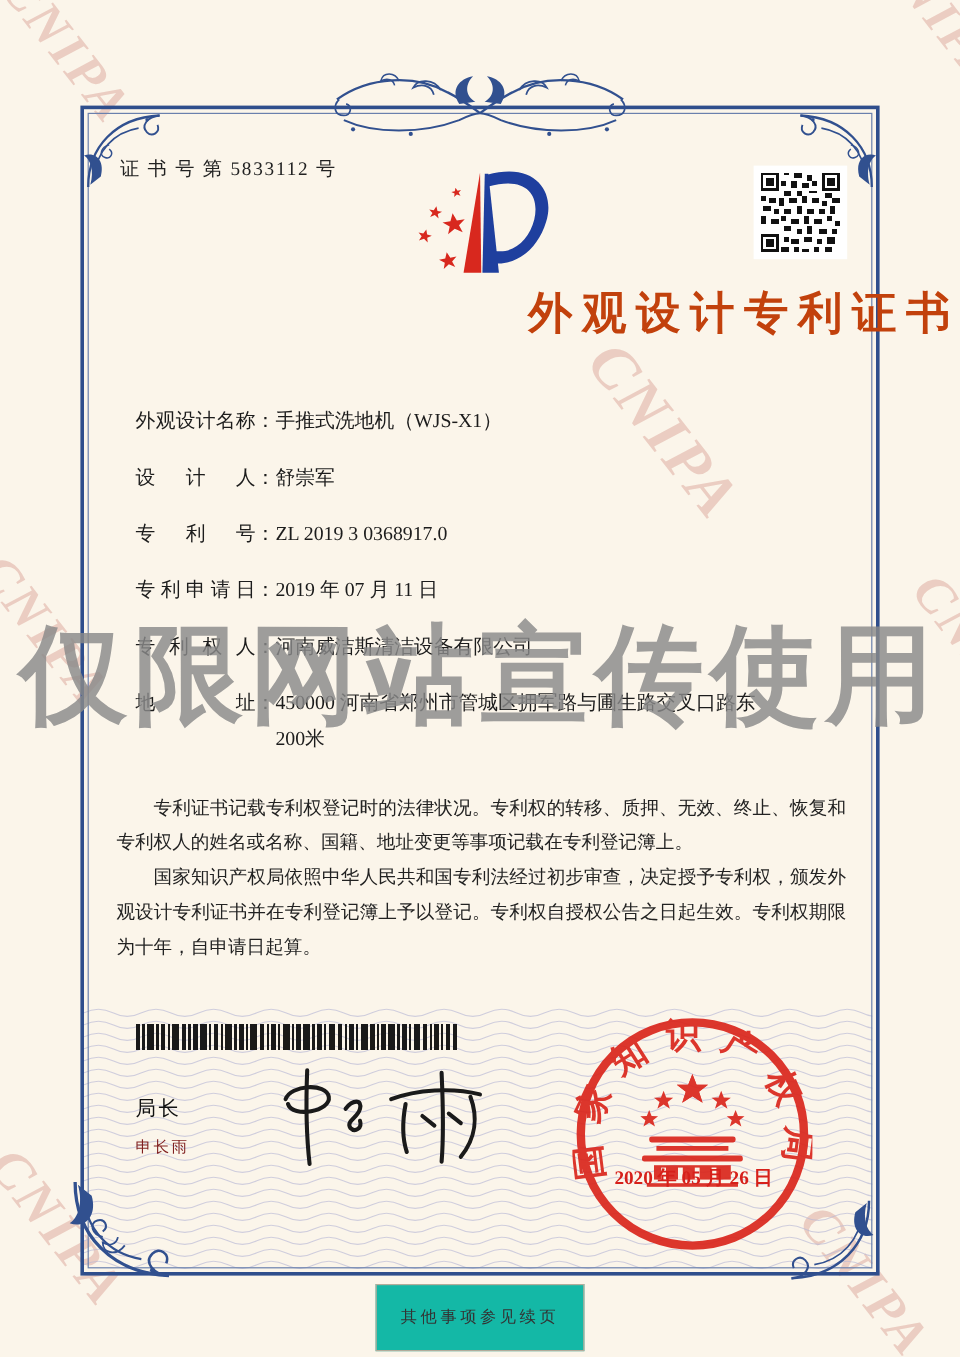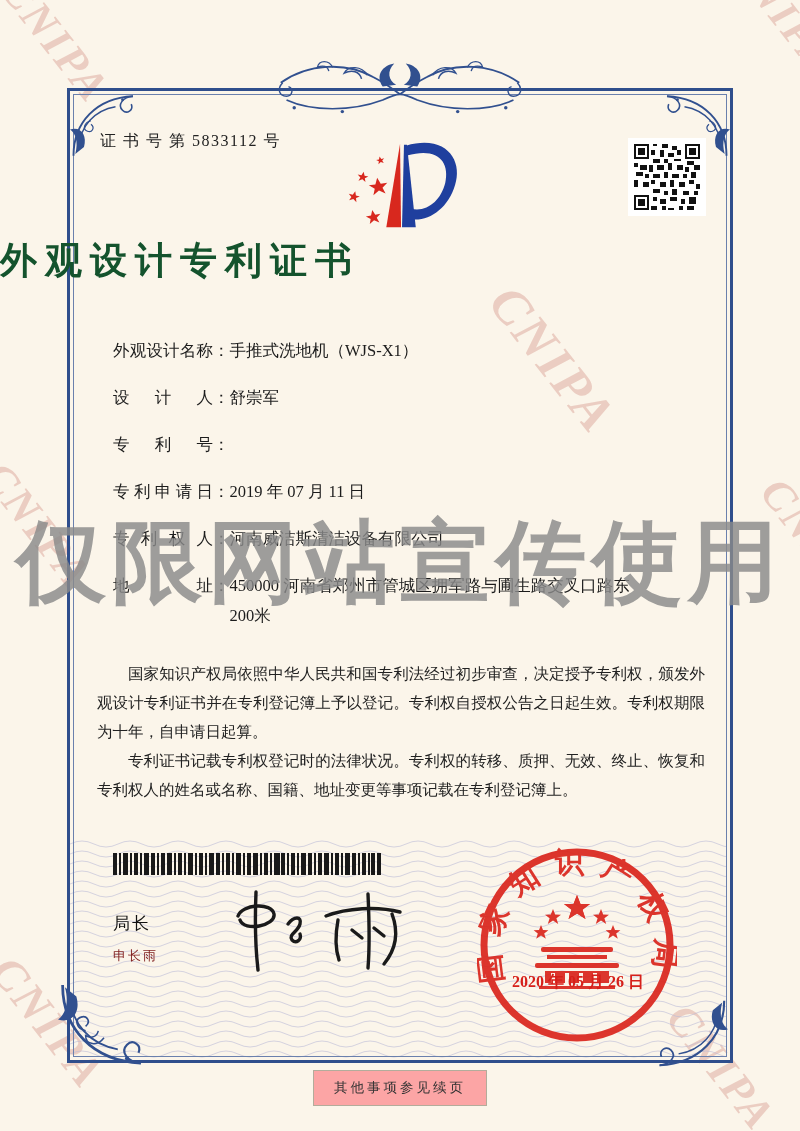--- a/index.html
+++ b/index.html
@@ -25,22 +25,22 @@
   }
   .waves { position:absolute; left:70px; top:838px; width:657px; height:222px; z-index:2; opacity:.65; }
   .ornament { position:absolute; z-index:4; }
   .content { position:absolute; z-index:5; }
 
   .cert-number { left:100px; top:131px; font-size:16px; color:#222; letter-spacing:1.5px; }
   .logo-wrap { left:338px; top:128px; width:130px; height:110px; }
   .qr-wrap { left:628px; top:138px; width:78px; height:78px; background:#fff; padding:4px; }
   .qr-wrap svg { display:block; width:100%; height:100%; }
   .title {
-    left:0; right:0; top:236px; text-align:left;
-    font-size:37px; font-weight:bold; color:#14532d; letter-spacing:8px;
+    left:0; right:0; top:236px; text-align:right;
+    font-size:37px; font-weight:bold; color:#c2410c; letter-spacing:8px;
   }
   .fields { left:113px; top:336px; width:540px; font-size:16.5px; color:#1c1c1c; }
   .field-row { display:flex; align-items:flex-start; line-height:30px; margin-bottom:17px; }
   .field-label { width:100px; flex:0 0 100px; text-align:justify; text-align-last:justify; }
   .field-colon { flex:0 0 auto; }
   .field-value { flex:1 1 auto; }
   .grant-row { display:flex; line-height:30px; }
   .grant-pair2 { margin-left:38px; letter-spacing:1px; }
   .paragraphs { left:97px; top:659px; width:608px; font-size:15.5px; line-height:29px;
     color:#222; text-align:justify; }
@@ -52,21 +52,21 @@
   .signature { left:222px; top:886px; width:200px; height:92px; }
   .seal { left:477px; top:845px; width:200px; height:200px; z-index:6; }
   .seal-date {
     left:494px; top:972px; width:168px; text-align:center; z-index:7;
     font-size:16px; color:#d6201a; font-weight:bold;
   }
   .page-info { left:0; right:0; top:1071px; text-align:center; font-size:13.5px;
     color:#a16207; letter-spacing:3px;margin-left:43px; }
   .cont-box {
     left:50%; top:1070px; transform:translateX(-50%); z-index:5; position:absolute;
-    border:1px solid #b3ac9b; background:#fca5a5; padding:8px 20px;
+    border:1px solid #b3ac9b; background:#14b8a6; padding:18px 20px;
     font-size:13.5px; color:#333; letter-spacing:3px;
   }
   .overlay-mark {
     position:absolute; left:50%; top:502px; transform:translateX(-50%); z-index:8;
     font-family:Liberation Sans, sans-serif; font-weight:700;
     font-size:90px; letter-spacing:6px; color:#8a8a8a; opacity:.82; white-space:nowrap;
   }
 </style>
 </head>
 <body>
@@ -261,41 +261,42 @@
       <span class="field-value">手推式洗地机（WJS-X1）</span>
     </div>
     <div class="field-row">
       <span class="field-label">设计人</span>
         <span class="field-colon">：</span>
       <span class="field-value">舒崇军</span>
     </div>
     <div class="field-row">
       <span class="field-label">专利号</span>
         <span class="field-colon">：</span>
+      <span class="field-value">ZL 2019 3 0368917.0</span>
     </div>
     <div class="field-row">
       <span class="field-label">专利申请日</span>
         <span class="field-colon">：</span>
       <span class="field-value">2019 年 07 月 11 日</span>
     </div>
     <div class="field-row">
       <span class="field-label">专利权人</span>
         <span class="field-colon">：</span>
       <span class="field-value">河南威洁斯清洁设备有限公司</span>
     </div>
     <div class="field-row">
       <span class="field-label">地址</span>
         <span class="field-colon">：</span>
       <span class="field-value">450000 河南省郑州市管城区拥军路与圃生路交叉口路东200米</span>
     </div>
   </div>
 
   <div class="content paragraphs" style="position:absolute;">
+    <p>专利证书记载专利权登记时的法律状况。专利权的转移、质押、无效、终止、恢复和专利权人的姓名或名称、国籍、地址变更等事项记载在专利登记簿上。</p>
     <p>国家知识产权局依照中华人民共和国专利法经过初步审查，决定授予专利权，颁发外观设计专利证书并在专利登记簿上予以登记。专利权自授权公告之日起生效。专利权期限为十年，自申请日起算。</p>
-    <p>专利证书记载专利权登记时的法律状况。专利权的转移、质押、无效、终止、恢复和专利权人的姓名或名称、国籍、地址变更等事项记载在专利登记簿上。</p>
   </div>
 
   <div class="content barcode" style="position:absolute;">
     <svg viewBox="0 0 140 11" preserveAspectRatio="none" shape-rendering="crispEdges">
       <g fill="#191919">
         <rect x="0" width="2" height="11"></rect>
           <rect x="3" width="1" height="11"></rect>
           <rect x="5" width="3" height="11"></rect>
           <rect x="9" width="1" height="11"></rect>
         <rect x="11" width="2" height="11"></rect>

